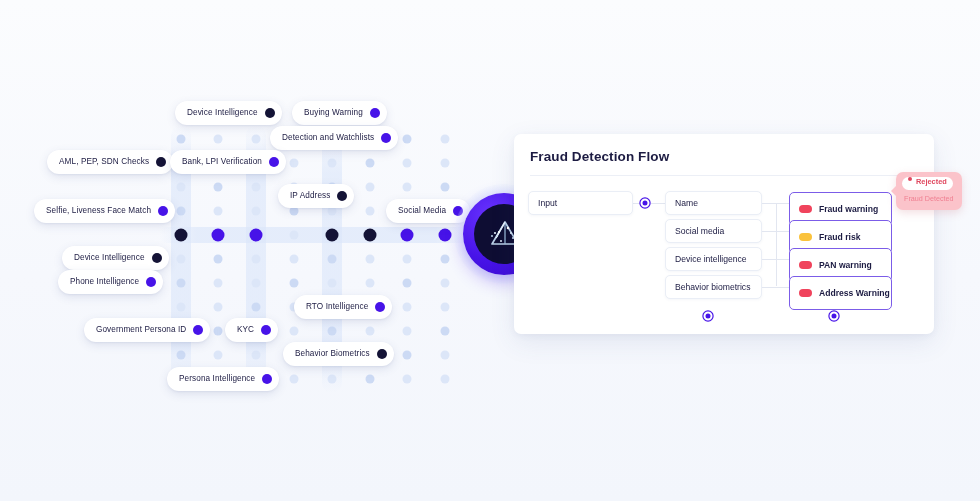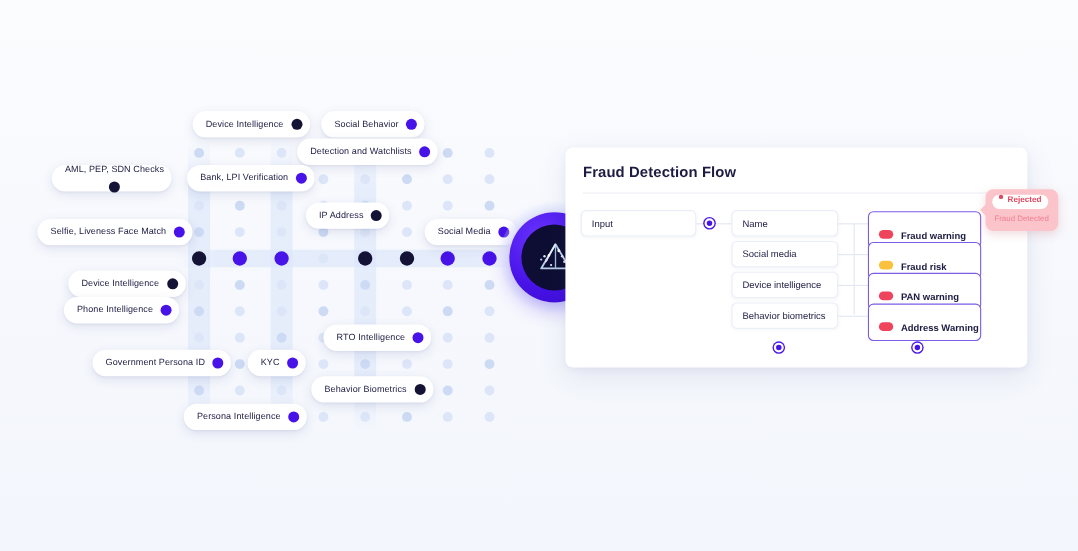--- a/index.html
+++ b/index.html
@@ -125,21 +125,21 @@
     background: #ffffff;
     border: 1px solid #eaeef6;
     border-radius: 5px;
     font-size: 8.6px;
     color: #1c1b42;
     white-space: nowrap;
     box-shadow: 0 1px 3px rgba(60,78,140,.05);
   }
   .obox {
     position: absolute;
-    display: flex; 
+    display: flex; align-items: center;
     gap: 7px;
     height: 22px;
     padding: 16px 9px;
     background: #ffffff;
     border: 1.2px solid #7b5ce8;
     border-radius: 5px;
     font-size: 8.6px;
     color: #1c1b42;
     font-weight: 700;
     white-space: nowrap;
@@ -306,28 +306,28 @@
       <div class="gdot purple" style="left: 407px; top: 235px;"></div>
       <div class="gdot purple" style="left: 445px; top: 235px;"></div>
     </div>
 
   <div id="pills">
       <div class="pill" style="left: 175px; top: 113px;">
         <span class="lbl">Device Intelligence</span>
         <i class="dot navy"></i>
       </div>
       <div class="pill" style="left: 292px; top: 113px;">
-        <span class="lbl">Social Behavior</span>
+        <span class="lbl">Buying Warning</span>
         <i class="dot purple"></i>
       </div>
       <div class="pill" style="left: 270px; top: 138px;">
         <span class="lbl">Detection and Watchlists</span>
         <i class="dot purple"></i>
       </div>
-      <div class="pill" style="left: 47px; top: 162px; flex-direction: column;">
+      <div class="pill" style="left: 47px; top: 162px;">
         <span class="lbl">AML, PEP, SDN Checks</span>
         <i class="dot navy"></i>
       </div>
       <div class="pill" style="left: 170px; top: 162px;">
         <span class="lbl">Bank, LPI Verification</span>
         <i class="dot purple"></i>
       </div>
       <div class="pill" style="left: 278px; top: 196px;">
         <span class="lbl">IP Address</span>
         <i class="dot navy"></i>

